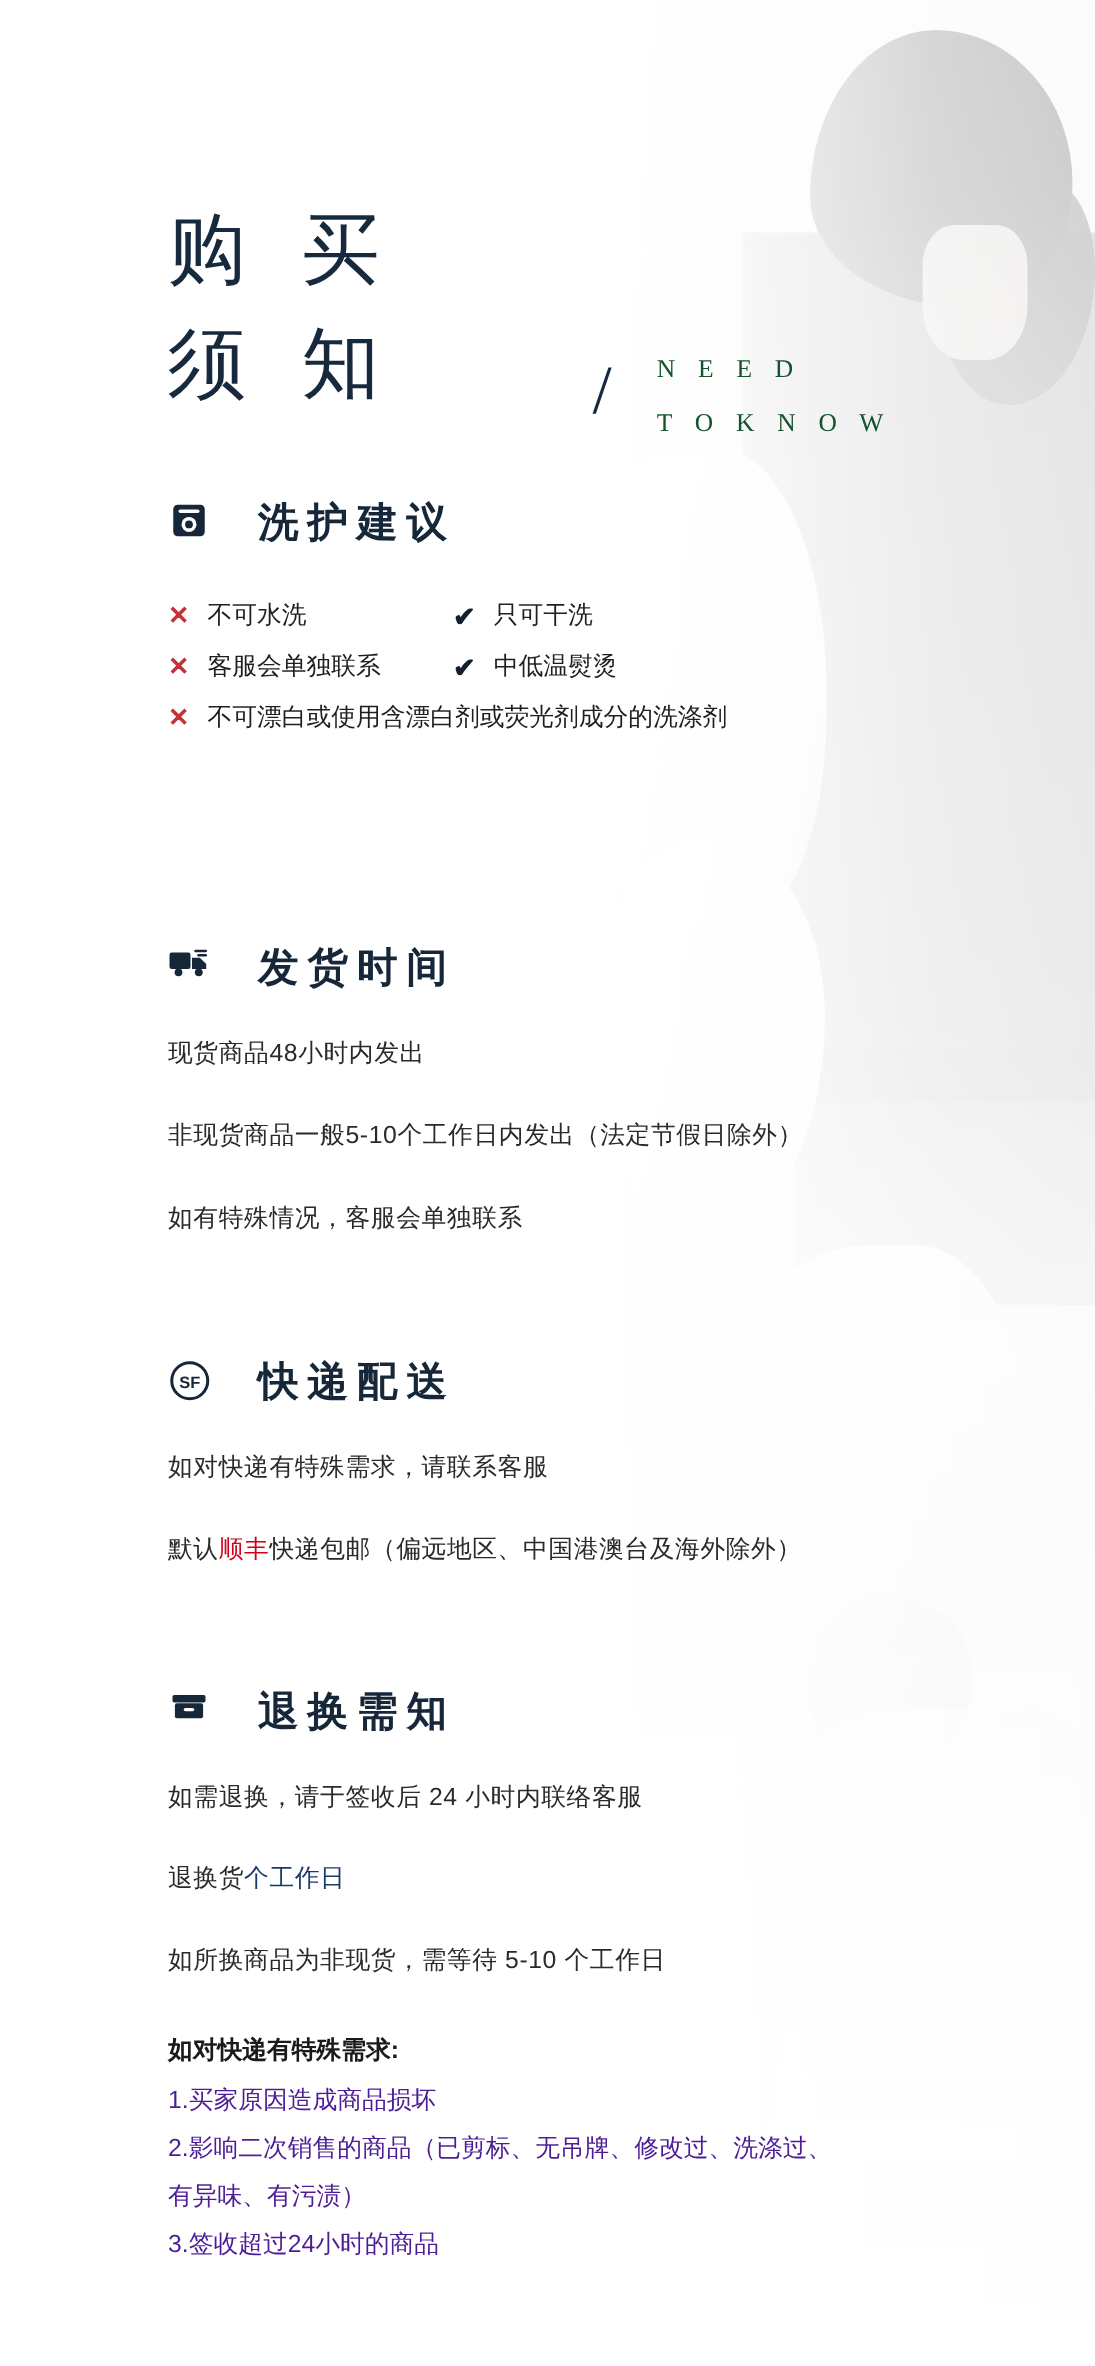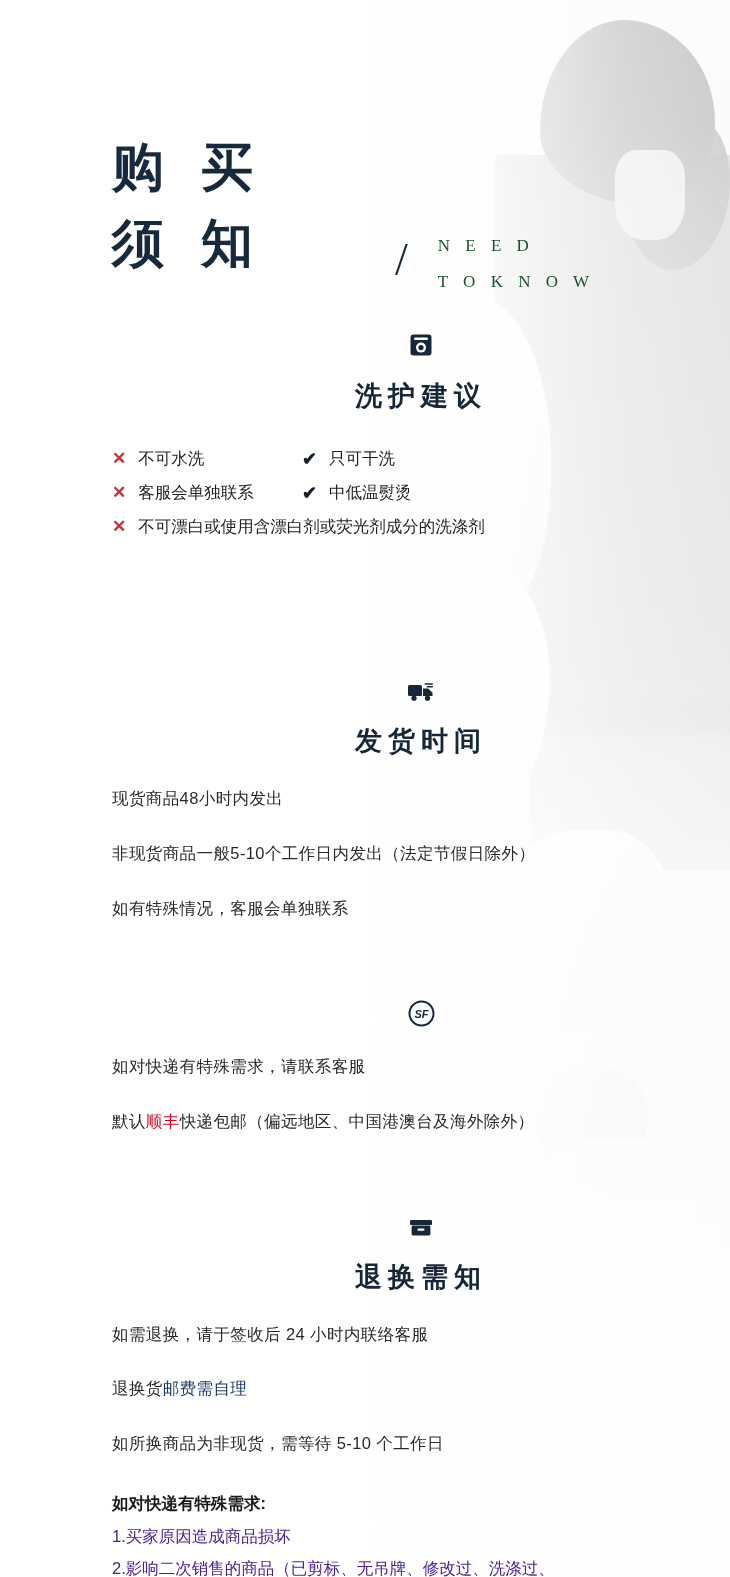--- a/index.html
+++ b/index.html
@@ -151,21 +151,21 @@
     padding: 130px 0 0 112px;
     position: relative;
     height: 330px;
   }
   .title-cn {
     font-family: "Liberation Serif", serif;
     font-size: 52px;
     line-height: 1.46;
     letter-spacing: 12px;
     color: #17293c;
-    font-weight: 700;
+    font-weight: 400;
   }
   .header-right {
     position: absolute;
     left: 395px;
     top: 228px;
     display: flex;
     align-items: center;
     gap: 30px;
   }
   .slash {
@@ -181,35 +181,33 @@
     letter-spacing: 5.5px;
     color: #14532d;
     line-height: 2.1;
   }
 
   
   .section { padding-left: 112px; position: relative; }
   .sec-head {
     display: flex;
     align-items: center;
-    gap: 20px;
-    flex-direction: column;
+    gap: 32px;
   }
   .sec-title {
     font-family: "Liberation Serif", serif;
     font-size: 27px;
     letter-spacing: 6px;
     color: #16273a;
     font-weight: 700;
   }
   .icon-box {
     width: 28px; height: 28px;
-    display: flex; align-items: flex-end; justify-content: center;
+    display: flex; align-items: flex-start; justify-content: center;
     color: #0f172a;
-    font-style: italic;
   }
   .body-txt {
     font-size: 16.5px;
     line-height: 2.1;
     color: #2a2a2a;
     letter-spacing: .4px;
     margin-top: 20px;
   }
 
   
@@ -346,20 +344,21 @@
   <div class="sp-2"></div>
 
   <div class="section">
     <div class="sec-head">
       <span class="icon-box">
         <svg width="27" height="27" viewBox="0 0 27 27" aria-hidden="true">
           <circle cx="13.5" cy="13.5" r="12" fill="none" stroke="#16273a" stroke-width="2"></circle>
           <text x="13.5" y="18" text-anchor="middle" font-family="Liberation Sans, sans-serif" font-size="11" font-weight="bold" fill="#16273a">SF</text>
         </svg>
       </span>
+      <span class="sec-title">快递配送</span>
     </div>
     <div class="sec-body">
       <div class="body-txt">如对快递有特殊需求，请联系客服</div>
       <div class="body-txt">
         <span>默认</span><span class="sf-red">顺丰</span><span>快递包邮（偏远地区、中国港澳台及海外除外）</span>
       </div>
     </div>
   </div>
 
   <div class="sp-3"></div>
@@ -371,27 +370,28 @@
           <rect x="2" y="3" width="22" height="5" rx="1.2" fill="#16273a"></rect>
           <rect x="3.6" y="8.5" width="18.8" height="10" rx="1.4" fill="#16273a"></rect>
           <rect x="9.5" y="11.6" width="7" height="2.2" rx="1.1" fill="#ffffff"></rect>
         </svg>
       </span>
       <span class="sec-title">退换需知</span>
     </div>
     <div class="sec-body">
       <div class="body-txt">如需退换，请于签收后 24 小时内联络客服</div>
       <div class="body-txt">
-        <span>退换货</span><span class="fee-blue">邮费需自理</span>
+        <span>退换货</span><span class="fee-blue">个工作日</span>
       </div>
       <div class="body-txt">如所换商品为非现货，需等待 5-10 个工作日</div>
 
       <div class="returns-note">
         <div class="nt-title">如对快递有特殊需求:</div>
         <div class="nt-line">1.买家原因造成商品损坏</div>
         <div class="nt-line">2.影响二次销售的商品（已剪标、无吊牌、修改过、洗涤过、</div>
         <div class="nt-line">有异味、有污渍）</div>
+        <div class="nt-line">3.签收超过24小时的商品</div>
       </div>
     </div>
   </div>
 
   <div class="sp-4"></div>
 </div>
 
 </body></html>

